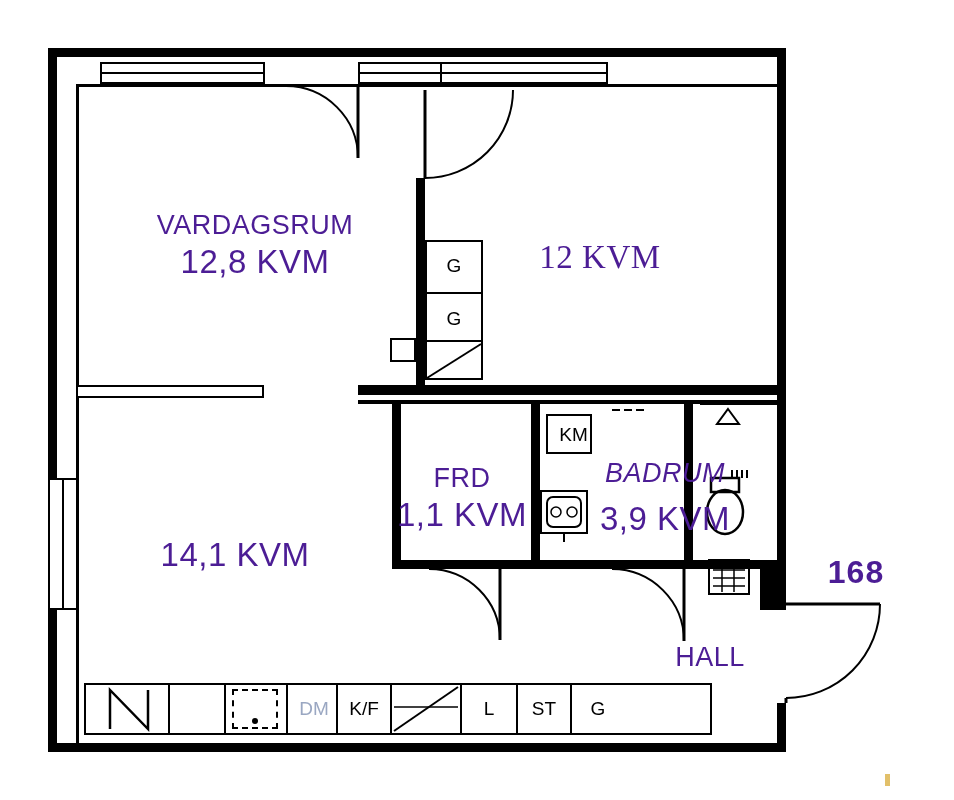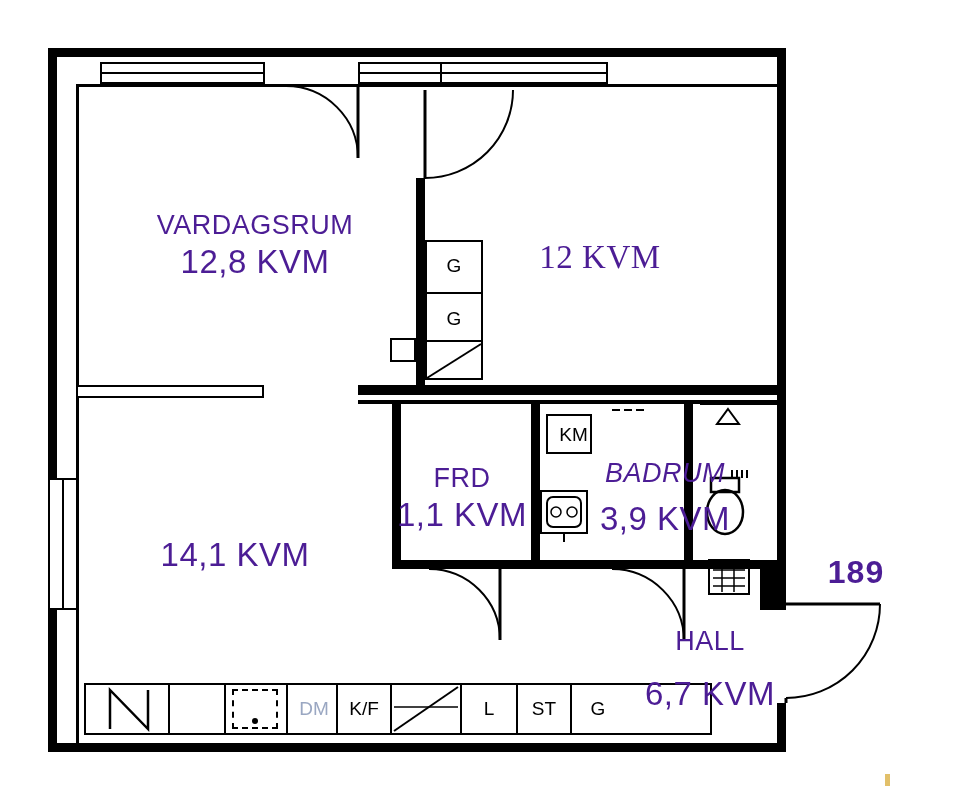--- a/index.html
+++ b/index.html
@@ -225,19 +225,18 @@
   <div class="label roomarea" style="left:490px; top:238px; width:220px;font-family:Liberation Serif, serif;">12 KVM</div>
 
   <div class="label roomarea" style="left:110px; top:512px; width:250px;margin-top:24px;">14,1 KVM</div>
 
   <div class="label roomname" style="left:393px; top:463px; width:138px;">FRD</div>
   <div class="label roomarea" style="left:390px; top:496px; width:144px;">1,1 KVM</div>
 
   <div class="label roomname" style="left:580px; top:458px; width:170px;font-style:italic;">BADRUM</div>
   <div class="label roomarea" style="left:578px; top:500px; width:174px;">3,9 KVM</div>
 
-  <div class="label roomname" style="left:630px; top:626px; width:160px;">HALL</div>
-  <div class="label roomarea" style="left:630px; top:675px; width:160px;">6,7 KVM</div>
-
-  <div class="label unitnum" style="left:796px; top:554px; width:120px;">189</div>
+  <div class="label roomname" style="left:630px; top:642px; width:160px;">HALL</div>
+
+  <div class="label unitnum" style="left:796px; top:554px; width:120px;">168</div>
 
   <div class="corner-mark" style="left:885px; top:774px;"></div>
 </div>
 
 </body></html>

